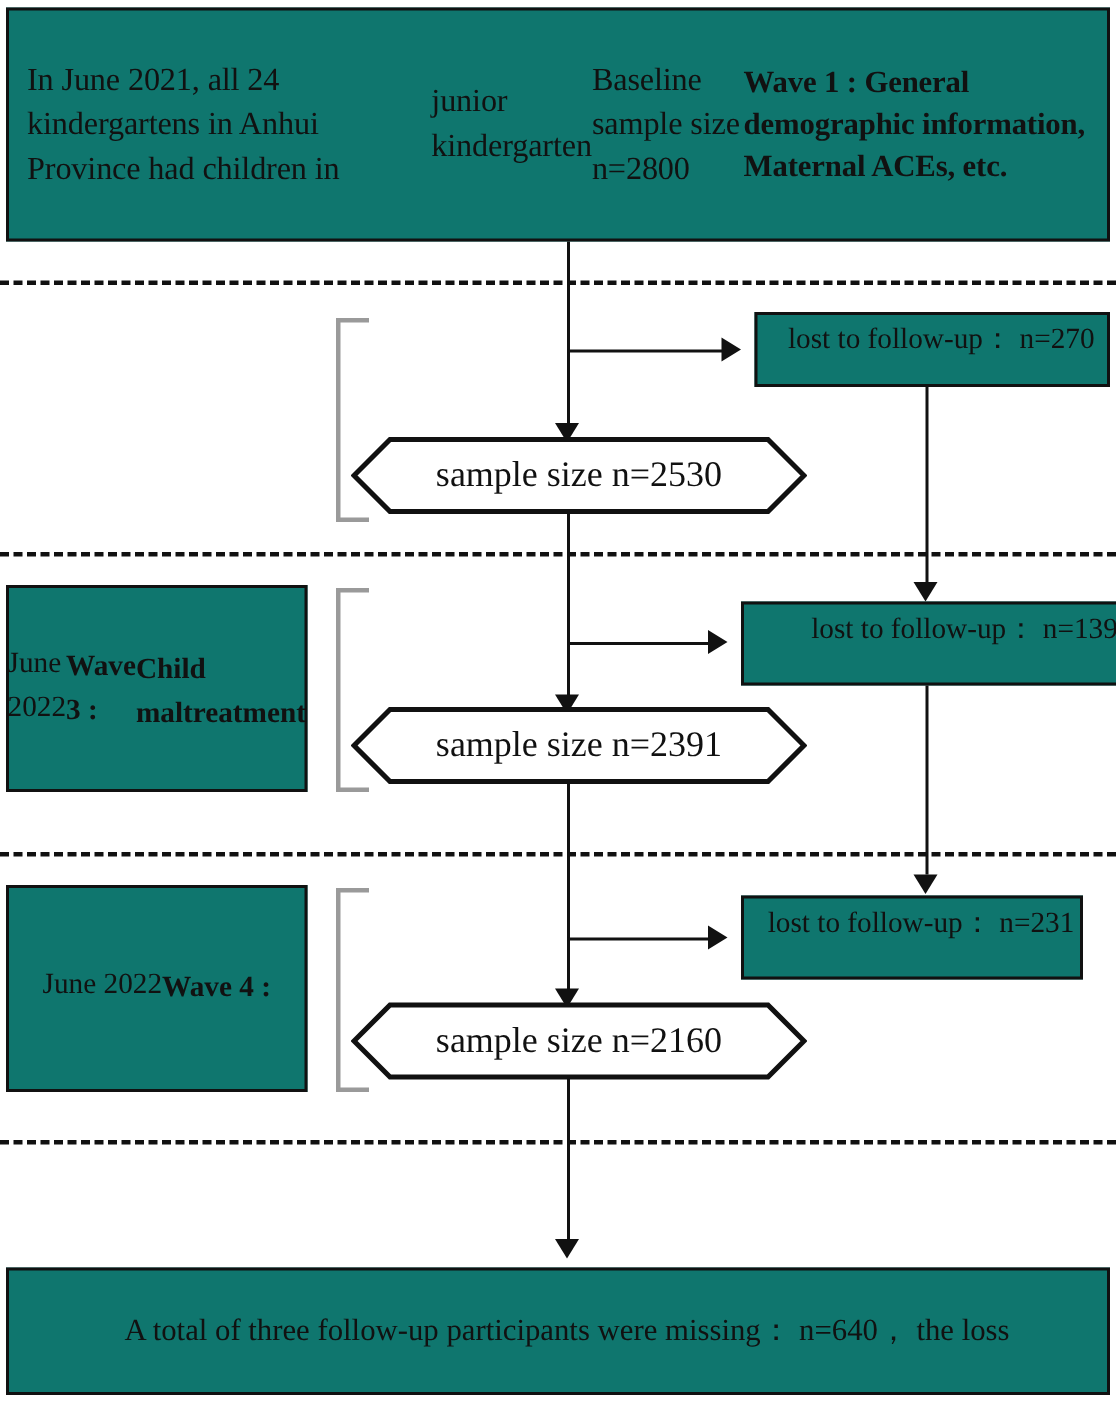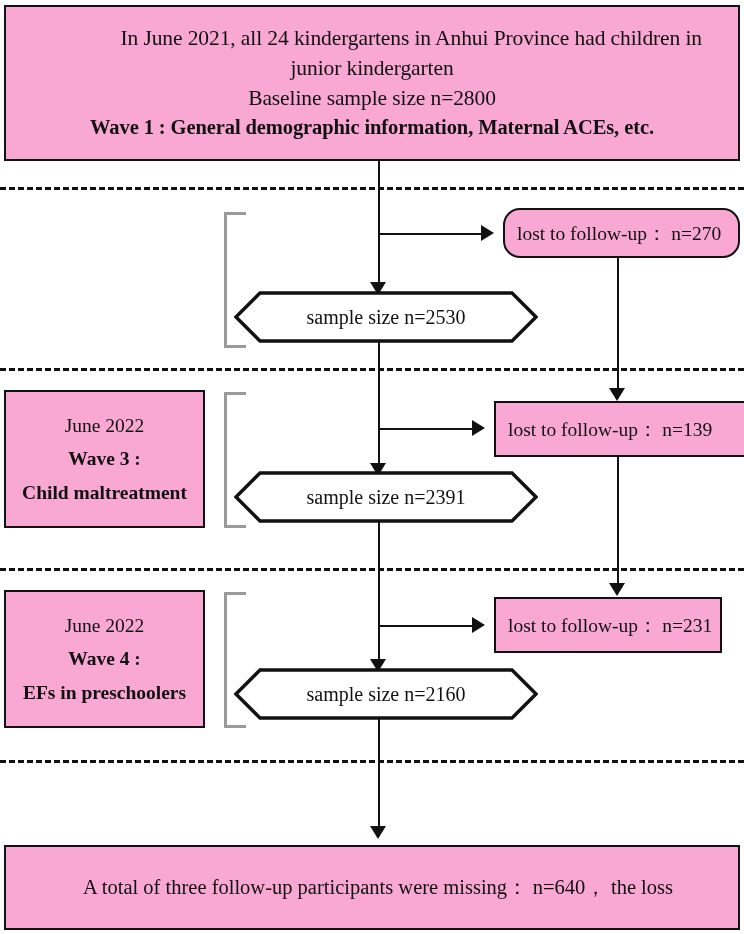--- a/index.html
+++ b/index.html
@@ -14,27 +14,27 @@
     background: #ffffff;
     font-family: "Liberation Serif", "DejaVu Serif", serif;
     color: #111111;
     overflow: hidden;
   }
 
   
   .box {
     position: absolute;
     border: 2.5px solid #111111;
-    background: #f9a8d4;
+    background: #0f766e;
     box-sizing: border-box;
     display: flex;
-    flex-direction: column;
+    flex-direction: row;
     align-items: center;
     justify-content: center;
-    text-align: right;
+    text-align: left;
   }
 
   .top-box {
     left: 4px;
     top: 5px;
     width: 736px;
     height: 156px;
     padding: 6px 12px;
   }
   .top-box .line {
@@ -102,21 +102,21 @@
   .hexagon svg { display: block; }
   .hex-label {
     position: absolute;
     left: 0;
     top: 0;
     width: 304px;
     height: 52px;
     display: flex;
     align-items: center;
     justify-content: center;
-    font-size: 20px;
+    font-size: 24px;
     white-space: nowrap;
   }
 
   
   .vline {
     position: absolute;
     width: 0;
     border-left: 2.6px solid #111111;
   }
   .hline {
@@ -181,21 +181,21 @@
 
   <div class="bracket" style="left:224px; top:212px; height:136px;"></div>
 
   <div class="hexagon" style="left:234px; top:291px;">
     <svg width="304" height="52" viewBox="0 0 304 52">
       <polygon points="26,2 278,2 302,26 278,50 26,50 2,26" fill="#ffffff" stroke="#111111" stroke-width="3.4" stroke-linejoin="miter"></polygon>
     </svg>
     <div class="hex-label">sample size n=2530</div>
   </div>
 
-  <div class="box lost-box" style="left:503px; top:208px; width:237px; height:50px;border-radius:17px;">
+  <div class="box lost-box" style="left:503px; top:208px; width:237px; height:50px;">
     <div class="lb-text">lost to follow-up：  n=270</div>
   </div>
 
   <div class="vline" style="left:617px; top:258px; height:130px;"></div>
   <div class="arrow-down" style="left:609px; top:388px;"></div>
 
   <div class="vline" style="left:378px; top:342px; height:130px;"></div>
   <div class="arrow-down" style="left:370px; top:463px;"></div>
   <div class="hline" style="left:378px; top:428px; width:98px;"></div>
   <div class="arrow-right" style="left:472px; top:420px;"></div>
@@ -227,21 +227,20 @@
   <div class="vline" style="left:378px; top:522px; height:147px;"></div>
   <div class="arrow-down" style="left:370px; top:659px;"></div>
   <div class="hline" style="left:378px; top:625px; width:98px;"></div>
   <div class="arrow-right" style="left:472px; top:617px;"></div>
 
   <div class="dashline" style="top:568px;"></div>
 
   <div class="box wave-box" style="top:590px; height:138px;">
     <div class="wb-date">June 2022</div>
     <div class="wb-wave">Wave 4 :</div>
-    <div class="wb-topic">EFs in preschoolers</div>
   </div>
 
   <div class="bracket" style="left:224px; top:592px; height:136px;"></div>
 
   <div class="hexagon" style="left:234px; top:668px;">
     <svg width="304" height="52" viewBox="0 0 304 52">
       <polygon points="26,2 278,2 302,26 278,50 26,50 2,26" fill="#ffffff" stroke="#111111" stroke-width="3.4" stroke-linejoin="miter"></polygon>
     </svg>
     <div class="hex-label">sample size n=2160</div>
   </div>

